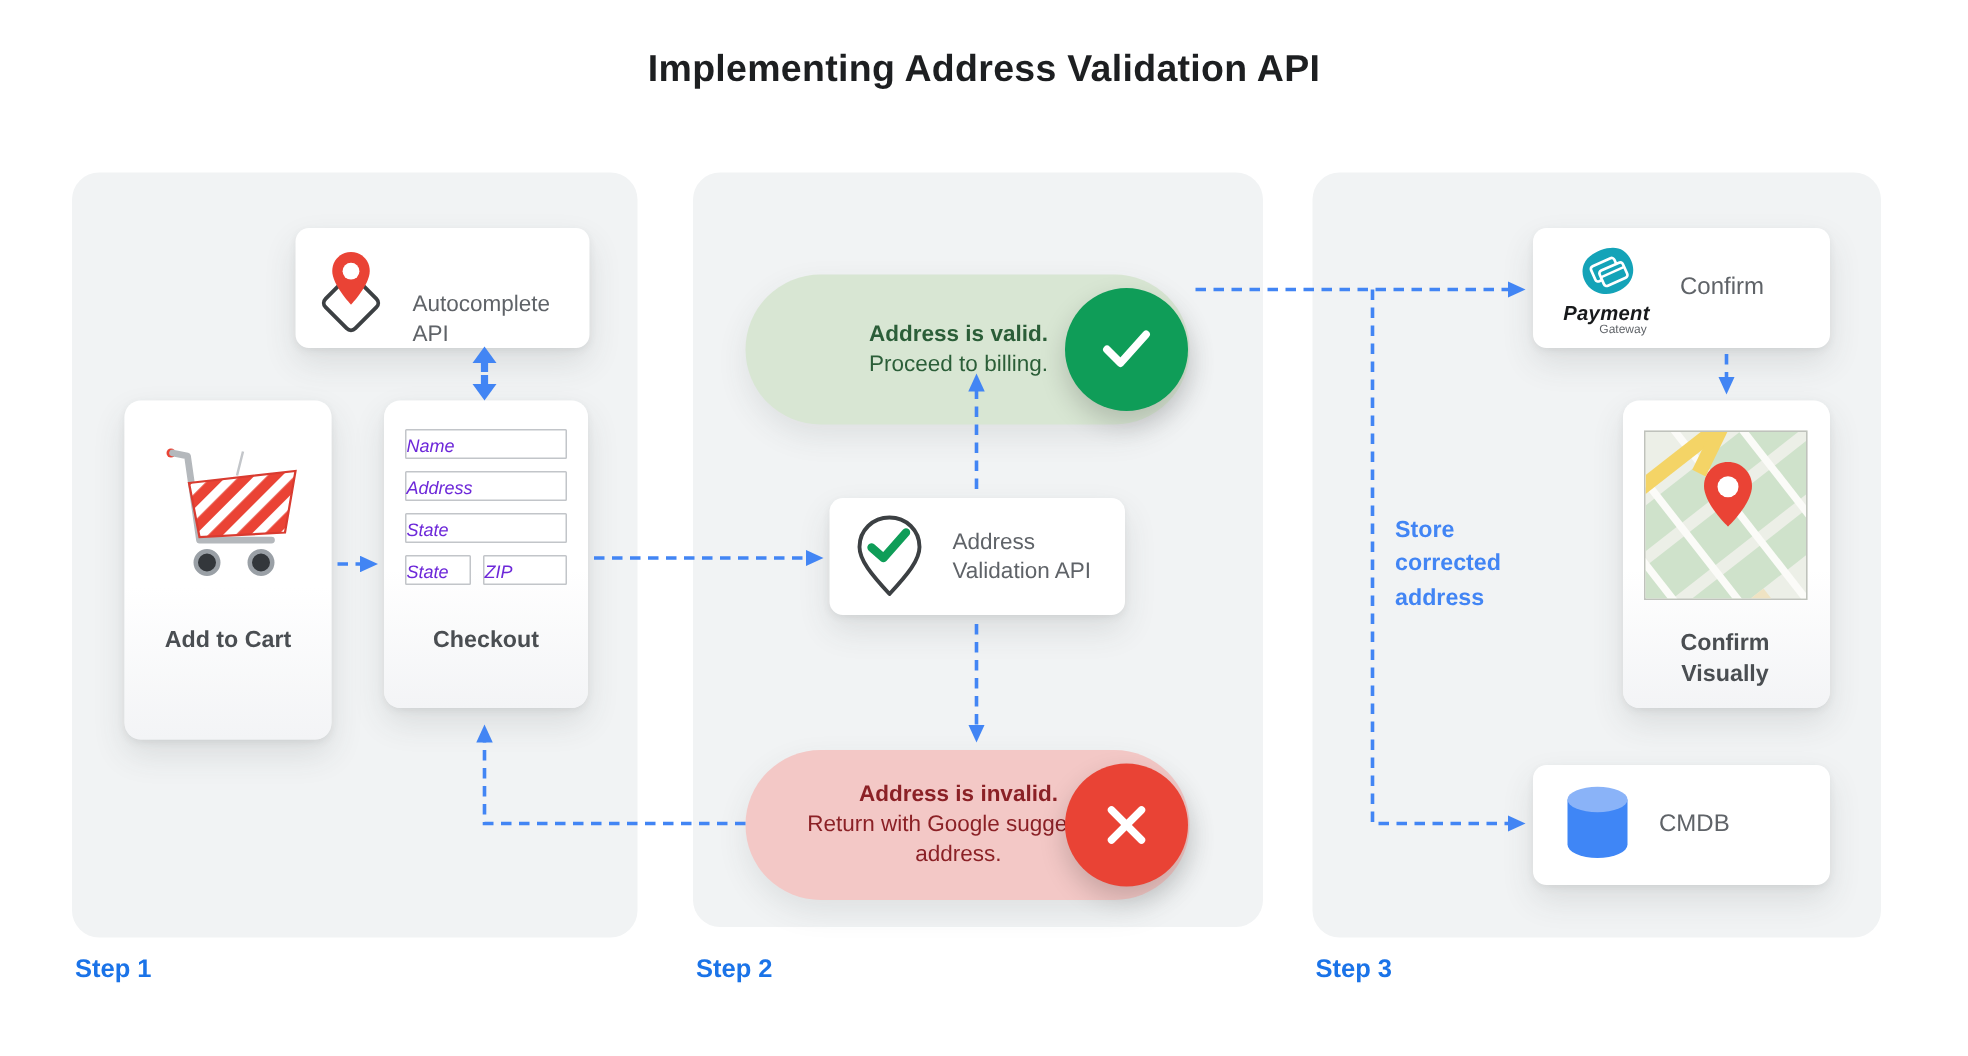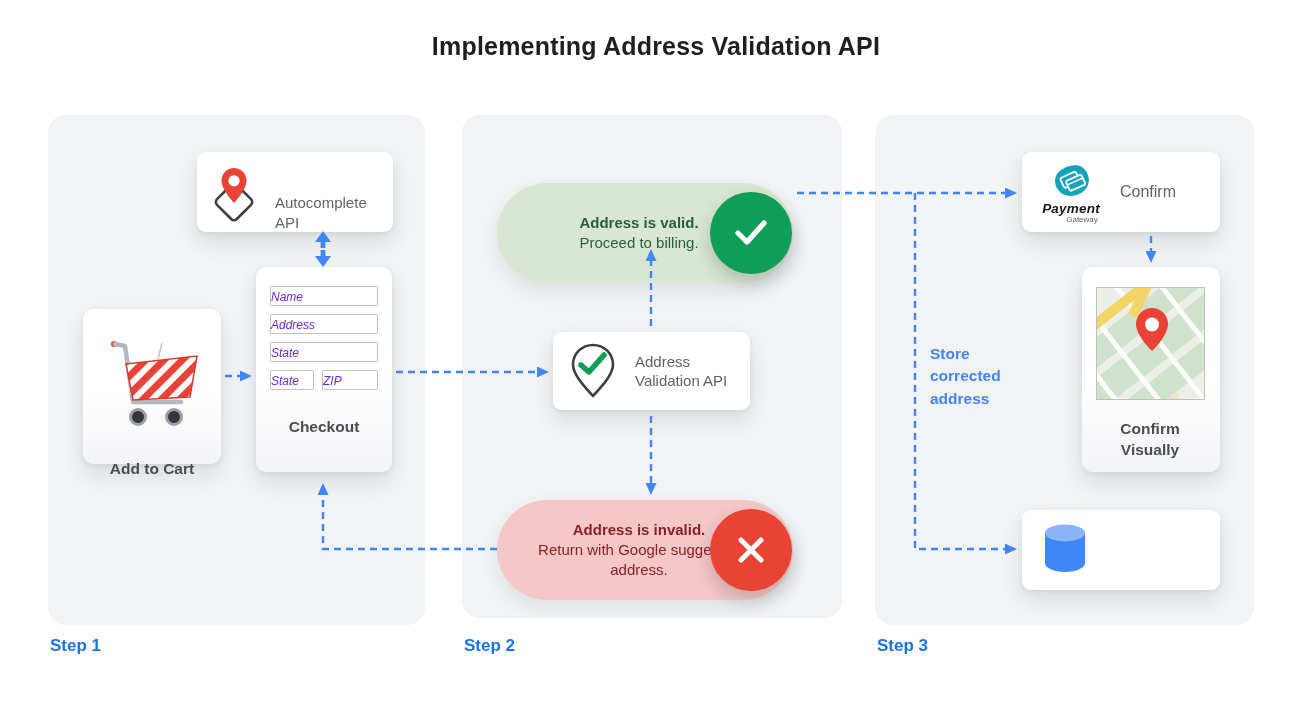--- a/index.html
+++ b/index.html
@@ -94,21 +94,21 @@
         <path d="M27 6 C20 6 14.5 11.6 14.5 18.6 C14.5 28 27 41 27 41 S39.5 28 39.5 18.6 C39.5 11.6 34 6 27 6 Z" fill="#ea4335"></path>
         <circle cx="27" cy="18.8" r="5.6" fill="#ffffff"></circle>
       </svg>
     </span>
     <div class="abs svc-text" style="left:78px;top:0;width:108px;height:100%;display:flex;align-items:flex-end;">
         <span>Autocomplete API</span>
       </div>
   </div>
 </div>
 
-<div class="abs tall-card" style="left:83px;top:267px;width:138px;height:155px;margin-top:42px;">
+<div class="abs tall-card" style="left:83px;top:267px;width:138px;height:226px;">
   <span class="abs" style="left:19px;top:26px;">
     <svg width="100" height="100" viewBox="0 0 100 100">
       <defs>
         <pattern id="stripes" width="13" height="13" patternUnits="userSpaceOnUse" patternTransform="rotate(45)">
           <rect width="13" height="13" fill="#ea4335"></rect>
           <rect width="6" height="13" fill="#ffffff"></rect>
         </pattern>
       </defs>
       <circle cx="12" cy="9" r="3" fill="#ea4335"></circle>
       <path d="M13 9 L23 11 L31 67 L79 67" fill="none" stroke="#b4b8bc" stroke-width="4.5" stroke-linejoin="round" stroke-linecap="round"></path>
@@ -220,20 +220,23 @@
   <div class="big-label" style="top:152px;left:28px;width:80px;">Confirm Visually</div>
 </div>
 
 <div class="abs card" style="left:1022px;top:510px;width:198px;height:80px;">
   <span class="abs" style="left:20px;top:13px;">
     <svg width="46" height="54" viewBox="0 0 46 54">
       <path d="M3 10 L3 40 A20 9 0 0 0 43 40 L43 10 Z" fill="#3f86f6"></path>
       <ellipse cx="23" cy="10" rx="20" ry="8.5" fill="#8ab3f8"></ellipse>
     </svg>
   </span>
+  <div class="abs svc-text" style="left:84px;top:0;width:90px;height:100%;display:flex;align-items:center;font-size:16px;">
+      <span>CMDB</span>
+    </div>
 </div>
 
 <div class="abs step-label" style="left:50px;">Step 1</div>
 <div class="abs step-label" style="left:464px;">Step 2</div>
 <div class="abs step-label" style="left:877px;">Step 3</div>
 
 <svg id="arrow-overlay" class="abs">
   <defs>
     <marker id="ah" markerWidth="13" markerHeight="11" refX="3" refY="5.5" orient="auto" markerUnits="userSpaceOnUse">
       <path d="M0,0 L12,5.5 L0,11 Z" fill="#4285f4"></path>

